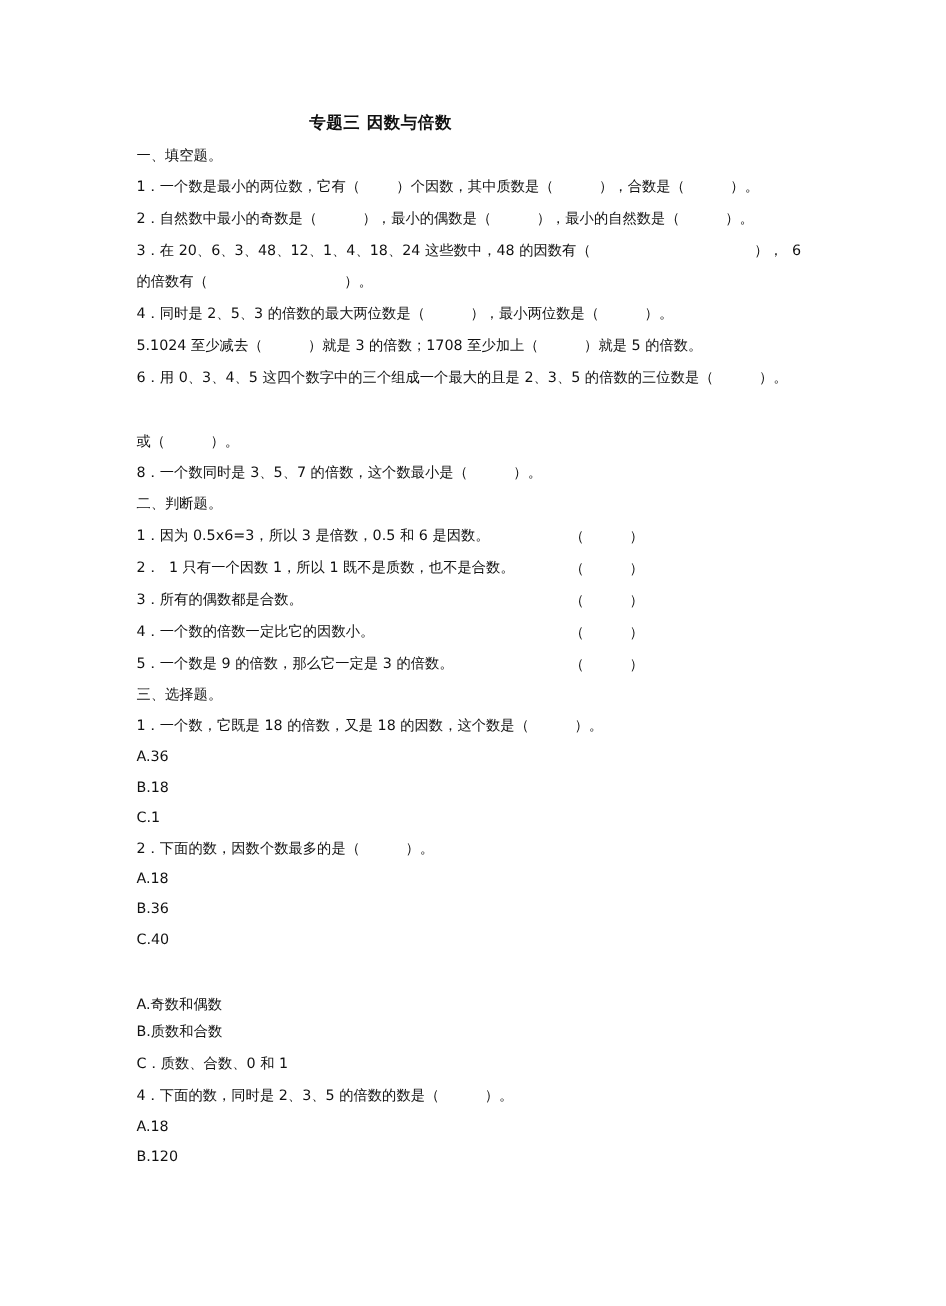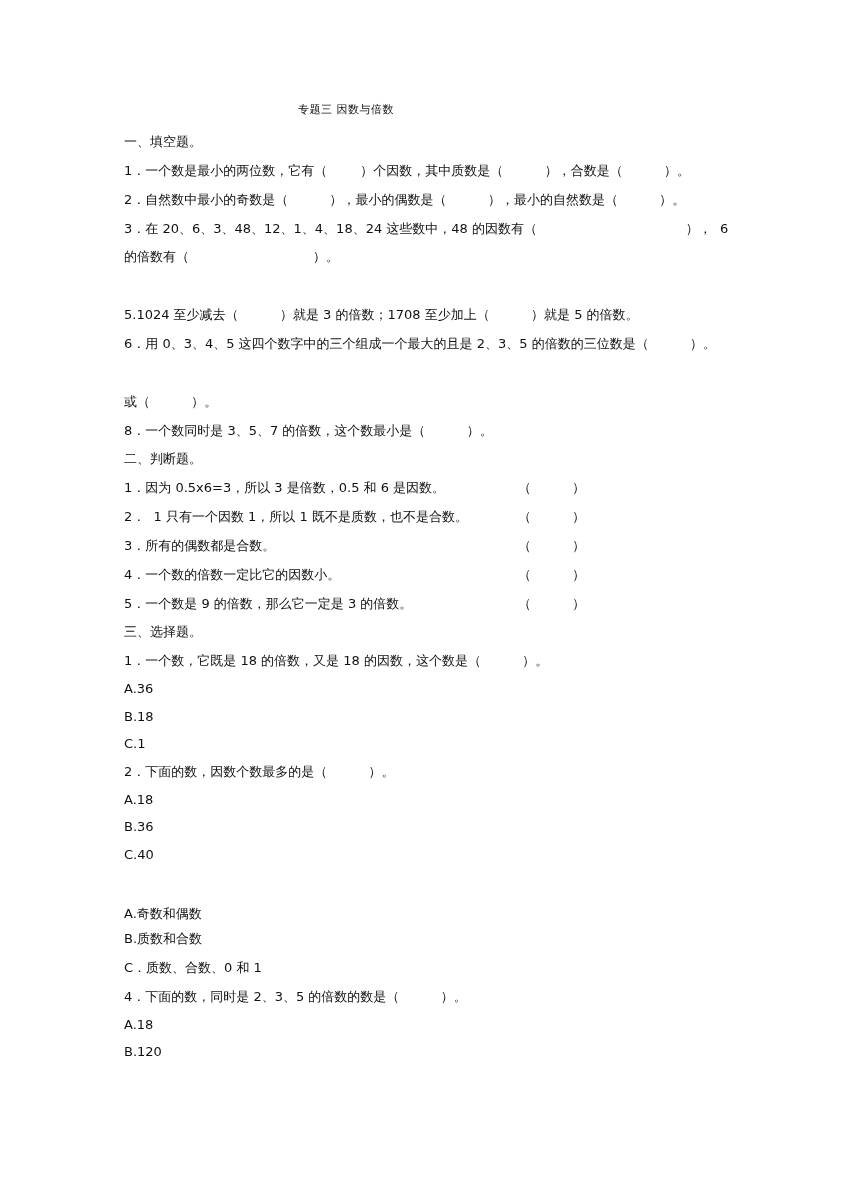--- a/index.html
+++ b/index.html
@@ -1,34 +1,35 @@
 <!DOCTYPE html>
 <html><head>
 <meta charset="utf-8">
 <style>
   html, body { margin: 0; padding: 0; background: #ffffff; }
   body { width: 860px; height: 1187px; position: relative; overflow: hidden;
          font-family: "DejaVu Sans", "Liberation Sans", sans-serif; color: #111; }
   .page { position: absolute; left: 0; top: 0; width: 860px; height: 1187px; }
   .title { position: absolute; top: 102px; left: 0; width: 692px; text-align: center;
-           font-size: 11px; font-weight: normal; letter-spacing: 0.5px; }
+           font-size: 15px; font-weight: bold; letter-spacing: 0.5px; }
   .line { position: absolute; left: 124px; font-size: 13px; white-space: pre; line-height: 18px; text-align: right; }
   .paren-right { position: absolute; font-size: 13px; white-space: pre; }
 </style>
 </head>
 <body>
 
 <div class="page">
   <div class="title">专题三  因数与倍数</div>
 
   <div class="line" style="top:133px">一、填空题。</div>
   <div class="line" style="top:162px">1．一个数是最小的两位数，它有（        ）个因数，其中质数是（          ），合数是（          ）。</div>
   <div class="line" style="top:191px">2．自然数中最小的奇数是（          ），最小的偶数是（          ），最小的自然数是（          ）。</div>
   <div class="line" style="top:220px">3．在 20、6、3、48、12、1、4、18、24 这些数中，48 的因数有（                                    ），  6</div>
   <div class="line" style="top:248px">的倍数有（                              ）。</div>
+  <div class="line" style="top:277px">4．同时是 2、5、3 的倍数的最大两位数是（          ），最小两位数是（          ）。</div>
   <div class="line" style="top:306px">5.1024 至少减去（          ）就是 3 的倍数；1708 至少加上（          ）就是 5 的倍数。</div>
   <div class="line" style="top:335px">6．用 0、3、4、5 这四个数字中的三个组成一个最大的且是 2、3、5 的倍数的三位数是（          ）。</div>
   <div class="line" style="top:393px">或（          ）。</div>
   <div class="line" style="top:422px">8．一个数同时是 3、5、7 的倍数，这个数最小是（          ）。</div>
 
   <div class="line" style="top:450px">二、判断题。</div>
   <div class="line" style="top:479px">1．因为 0.5x6=3，所以 3 是倍数，0.5 和 6 是因数。</div>
   <div class="paren-right" style="top:479px;left:518px">（          ）</div>
   <div class="line" style="top:508px">2．  1 只有一个因数 1，所以 1 既不是质数，也不是合数。</div>
   <div class="paren-right" style="top:508px;left:518px">（          ）</div>

